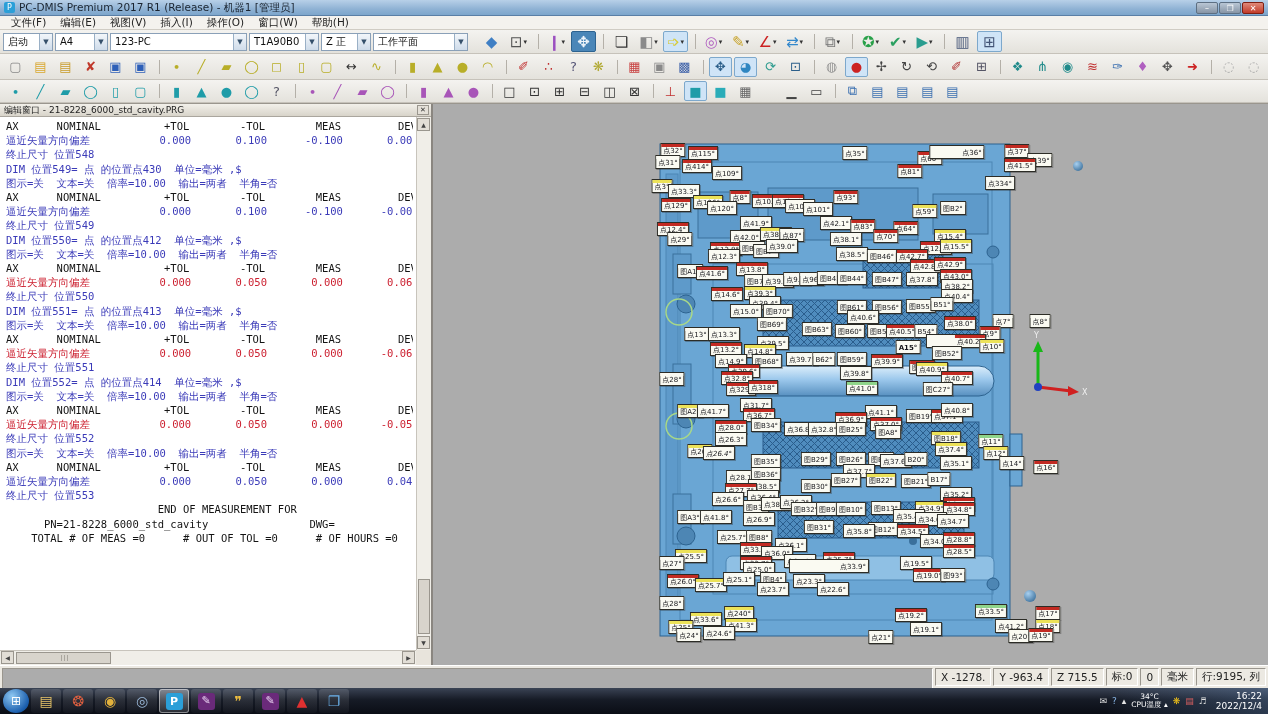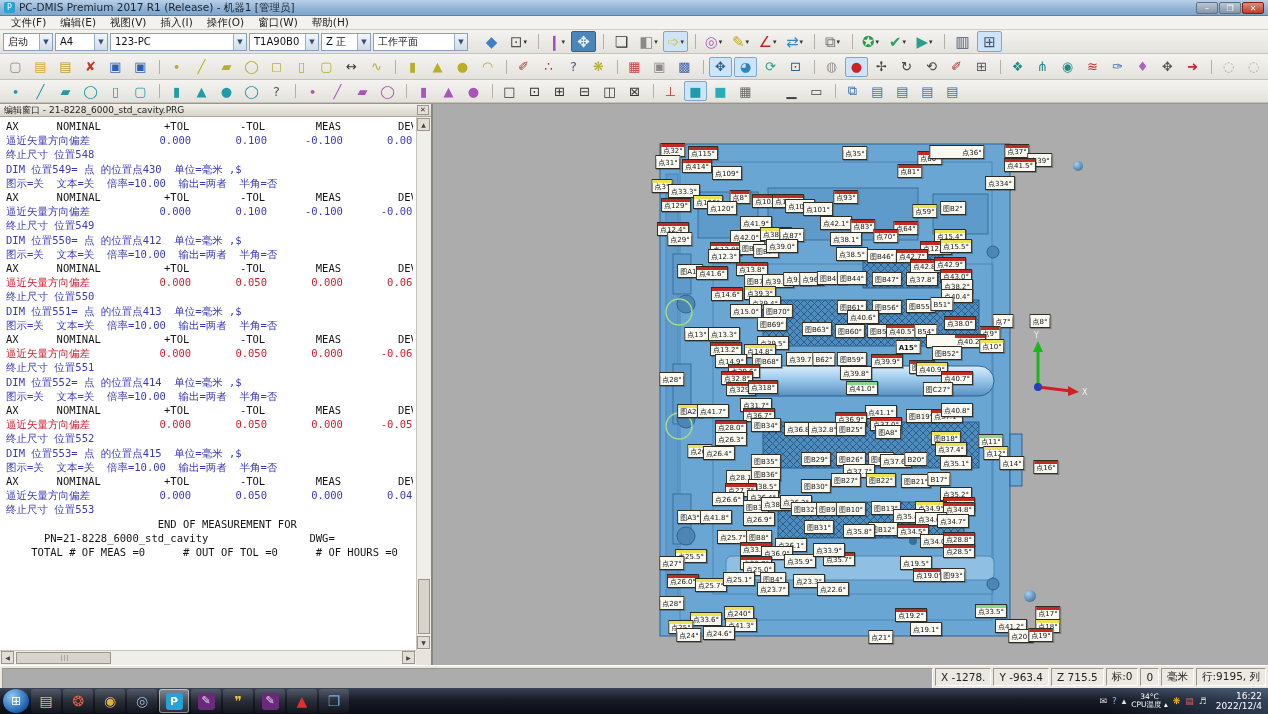--- a/index.html
+++ b/index.html
@@ -515,21 +515,20 @@
             <div class="ew-line b">DIM 位置551= 点 的位置点413  单位=毫米 ,$</div>
             <div class="ew-line b">图示=关  文本=关  倍率=10.00  输出=两者  半角=否</div>
             <div class="ew-line k">AX      NOMINAL          +TOL        -TOL        MEAS         DEV</div>
             <div class="ew-line r">逼近矢量方向偏差           0.000       0.050       0.000      -0.060</div>
             <div class="ew-line b">终止尺寸 位置551</div>
             <div class="ew-line b">DIM 位置552= 点 的位置点414  单位=毫米 ,$</div>
             <div class="ew-line b">图示=关  文本=关  倍率=10.00  输出=两者  半角=否</div>
             <div class="ew-line k">AX      NOMINAL          +TOL        -TOL        MEAS         DEV</div>
             <div class="ew-line r">逼近矢量方向偏差           0.000       0.050       0.000      -0.050</div>
             <div class="ew-line b">终止尺寸 位置552</div>
-            <div class="ew-line b">DIM 位置553= 点 的位置点415  单位=毫米 ,$</div>
             <div class="ew-line b">图示=关  文本=关  倍率=10.00  输出=两者  半角=否</div>
             <div class="ew-line k">AX      NOMINAL          +TOL        -TOL        MEAS         DEV</div>
             <div class="ew-line b">逼近矢量方向偏差           0.000       0.050       0.000       0.044</div>
             <div class="ew-line b">终止尺寸 位置553</div>
             <div class="ew-line k"></div>
             <div class="ew-line k">                        END OF MEASUREMENT FOR</div>
             <div class="ew-line k">      PN=21-8228_6000_std_cavity                DWG=</div>
             <div class="ew-line k">    TOTAL # OF MEAS =0      # OUT OF TOL =0      # OF HOURS =0</div>
           </div>
         <div class="vscroll">
@@ -1116,21 +1115,21 @@
           <span class="txt">图B18°</span>
         </div>
           <div class="cad-label g" style="left: 558px; top: 337px;">
           <i class="strip"></i>
           <span class="txt">点11°</span>
         </div>
           <div class="cad-label y" style="left: 267px; top: 347px;">
           <i class="strip"></i>
           <span class="txt">点26°</span>
         </div>
-          <div class="cad-label w" style="left: 286px; top: 349px;">
+          <div class="cad-label w" style="left: 286px; top: 349px; font-style: italic;">
           <i class="strip"></i>
           <span class="txt">点26.4°</span>
         </div>
           <div class="cad-label y" style="left: 518px; top: 345px;">
           <i class="strip"></i>
           <span class="txt">点37.4°</span>
         </div>
           <div class="cad-label y" style="left: 563px; top: 349px;">
           <i class="strip"></i>
           <span class="txt">点12°</span>
@@ -1348,21 +1347,21 @@
           <span class="txt">点33.7°</span>
         </div>
           <div class="cad-label w" style="left: 367px; top: 457px;">
           <i class="strip"></i>
           <span class="txt">点35.9°</span>
         </div>
           <div class="cad-label r" style="left: 406px; top: 455px;">
           <i class="strip"></i>
           <span class="txt">点35.7°</span>
         </div>
-          <div class="cad-label w" style="left: 396px; top: 446px;">
+          <div class="cad-label w" style="left: 396px; top: 462px; padding-left: 48px;">
           <i class="strip"></i>
           <span class="txt">点33.9°</span>
         </div>
           <div class="cad-label w" style="left: 326px; top: 465px;">
           <i class="strip"></i>
           <span class="txt">点25.0°</span>
         </div>
           <div class="cad-label w" style="left: 483px; top: 459px;">
           <i class="strip"></i>
           <span class="txt">点19.5°</span>

